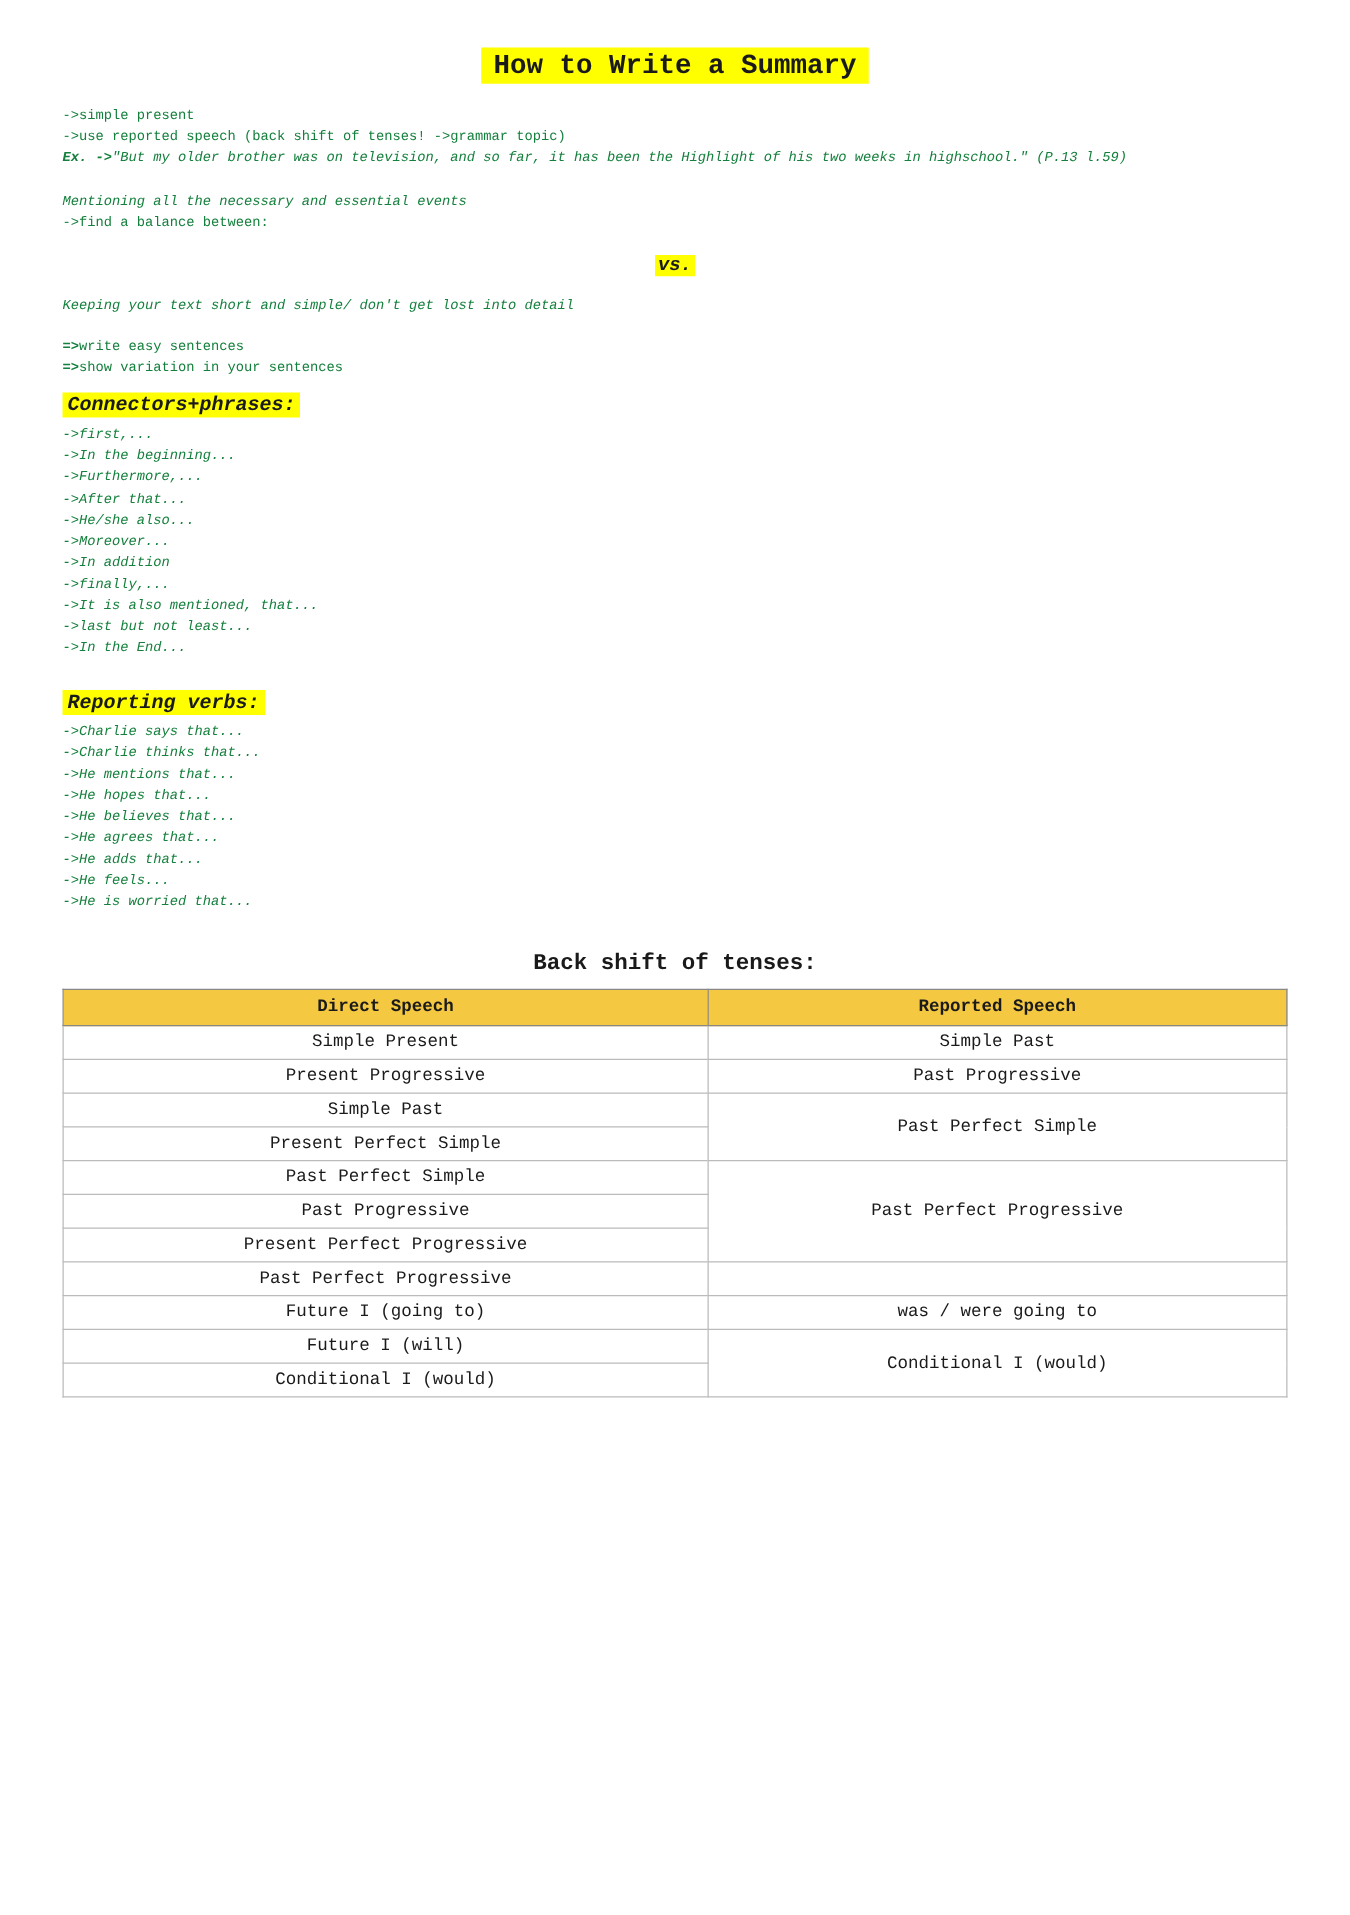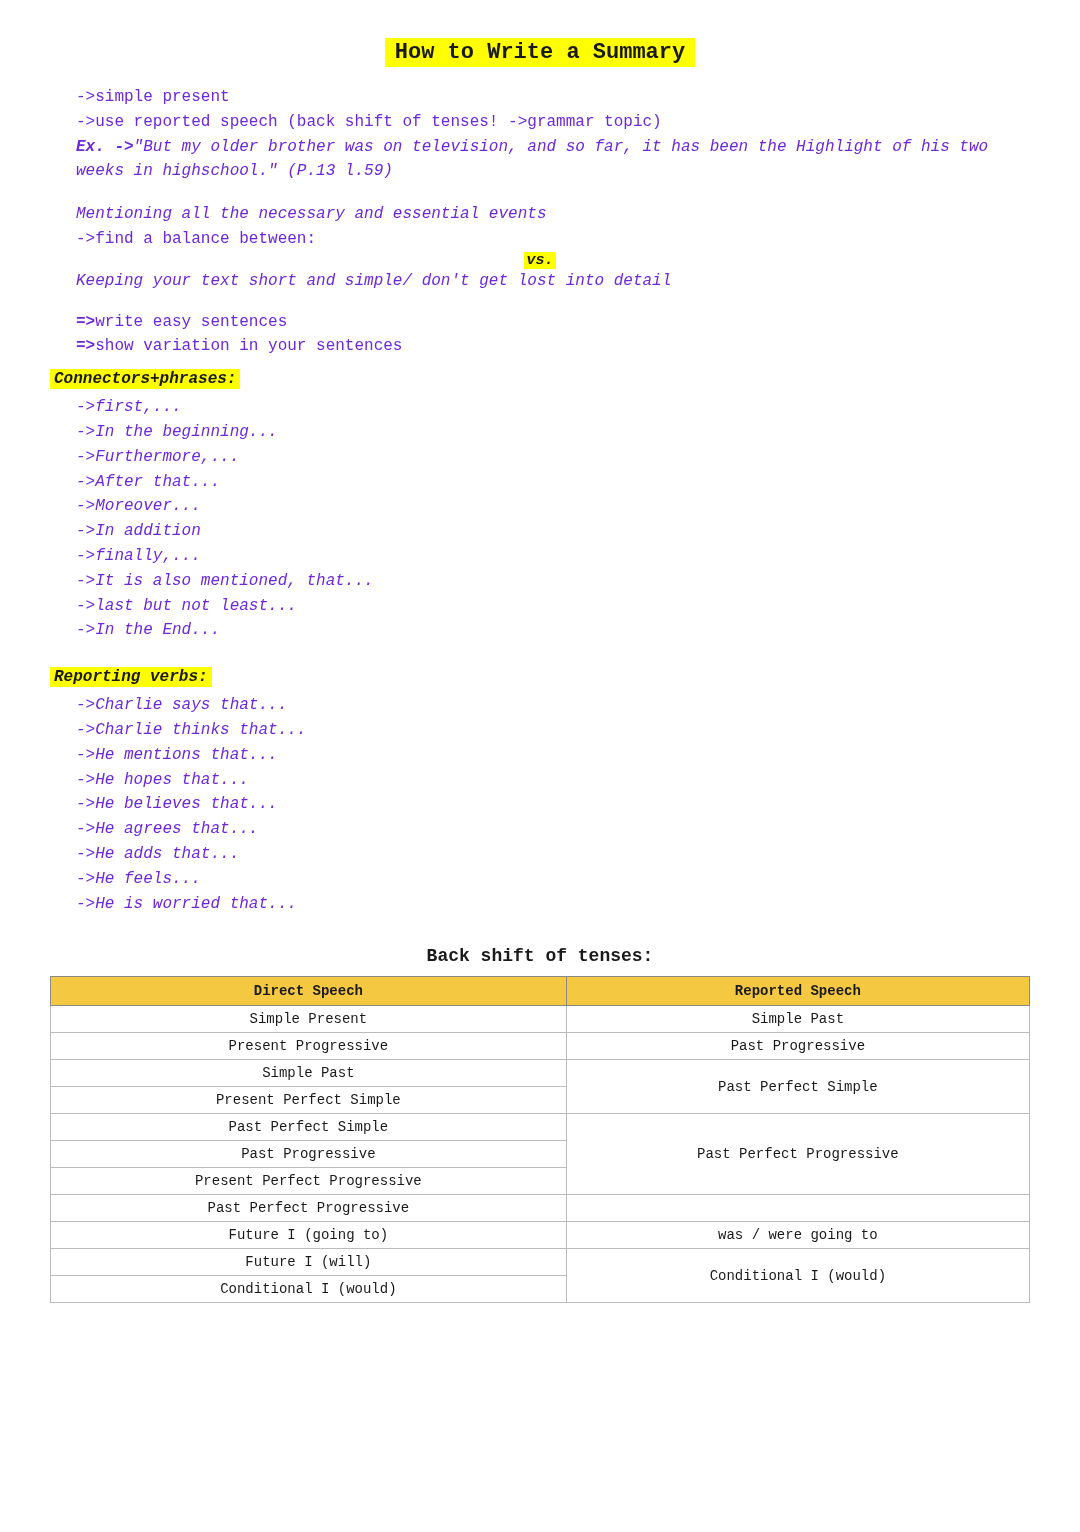--- a/index.html
+++ b/index.html
@@ -29,43 +29,42 @@
       font-weight: bold;
       font-family: 'Courier New', Courier, monospace;
       padding: 2px 10px;
     }
 
     .top-section {
       margin-bottom: 18px;
     }
 
     .line {
-      font-size: 16px;
+      font-size: 11px;
       font-family: 'Courier New', Courier, monospace;
       line-height: 1.55;
-      color: #6d28d9;
-      margin-left: 26px;
+      color: #15803d;
     }
 
     .line.italic {
       font-style: italic;
     }
 
     .arrow {
       font-weight: normal;
     }
 
     .highlight {
       background: #ffff00;
       padding: 0 2px;
     }
 
     .vs-line {
       text-align: center;
-      margin: 0 0;
+      margin: 16px 0;
     }
 
     .section-gap {
       margin-top: 16px;
     }
 
     .two-col {
       display: flex;
       flex-direction: column;
       gap: 30px;
@@ -168,20 +167,21 @@
   <div class="two-col">
 
     <div class="left-col">
 
       <div>
         <div class="section-header">Connectors+phrases:</div>
         <div class="line italic">-&gt;first,...</div>
         <div class="line italic">-&gt;In the beginning...</div>
         <div class="line italic">-&gt;Furthermore,...</div>
         <div class="line italic">-&gt;After that...</div>
+        <div class="line italic">-&gt;He/she also...</div>
         <div class="line italic">-&gt;Moreover...</div>
         <div class="line italic">-&gt;In addition</div>
         <div class="line italic">-&gt;finally,...</div>
         <div class="line italic">-&gt;It is also mentioned, that...</div>
         <div class="line italic">-&gt;last but not least...</div>
         <div class="line italic">-&gt;In the End...</div>
       </div>
 
       <div class="reporting-section">
         <div class="section-header">Reporting verbs:</div>

